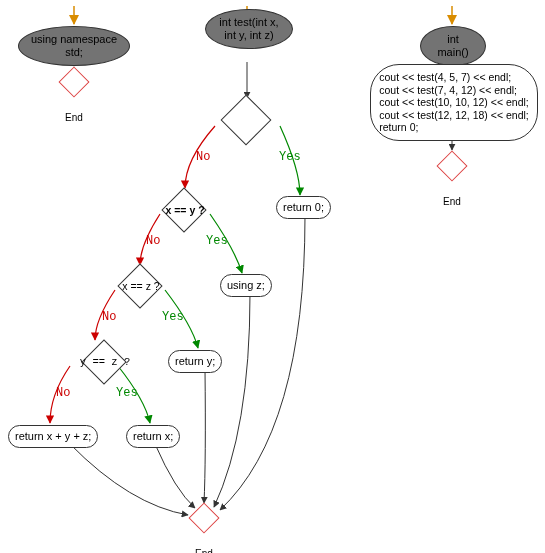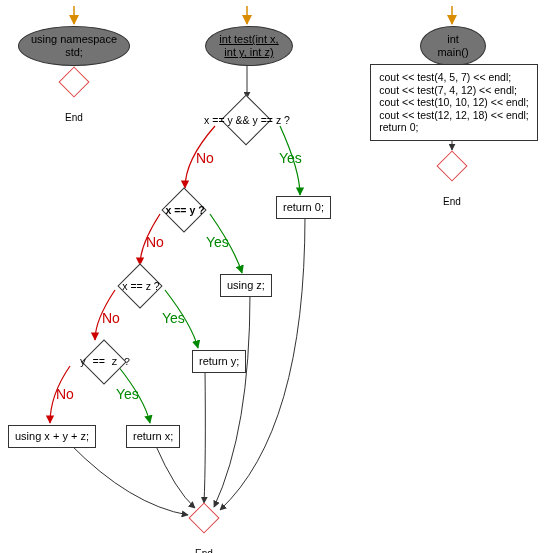--- a/index.html
+++ b/index.html
@@ -13,20 +13,21 @@
     height: 553px;
     position: relative;
   }
   .node {
     position: absolute;
     display: flex;
     align-items: center;
     justify-content: center;
     text-align: center;
     line-height: 1.2;
+    border-radius: 29px;
   }
   .start {
     border: 1px solid #333;
     border-radius: 50%;
     padding: 6px 10px;
     background: #737373;
   }
   .rect {
     border: 1px solid #333;
     background: #fff;
@@ -71,21 +72,22 @@
   .end-node .txt {
     position: absolute;
     width: 32px;
     top: 9px;
     text-align: center;
     font-size: 10px;
     margin-top: 37px;
   }
   .label {
     position: absolute;
-    font-size: 14px;
+    font-size: 12px;
+    font-family: Liberation Mono, monospace;
   }
   .label.no { color: #c00; }
   .label.yes { color: #080; }
 </style>
 </head>
 <body>
 
 <svg width="545" height="553" style="position:absolute;left:0;top:0;pointer-events:none">
   <defs>
     <marker id="arr" viewBox="0 0 10 10" refX="9" refY="5" markerWidth="7" markerHeight="7" orient="auto">
@@ -155,28 +157,27 @@
 cout &lt;&lt; test(7, 4, 12) &lt;&lt; endl;
 cout &lt;&lt; test(10, 10, 12) &lt;&lt; endl;
 cout &lt;&lt; test(12, 12, 18) &lt;&lt; endl;
 return 0;</span>
 </div>
 <div class="end-node" style="left:436px;top:150px;">
   <div class="sq"></div>
   <div class="txt">End</div>
 </div>
 
-<div class="node start" style="left:205px;top:26px;width:88px;white-space:pre;text-decoration:underline;">
+<div class="node start" style="left:205px;top:9px;width:88px;white-space:pre;">
   <span>int test(int x,
 int y, int z)</span>
 </div>
 
 <div style="position:absolute;left:180px;top:98px;width:134px;height:44px;">
   <div class="diamond-shape" style="left:48px;top:4px;width:36px;height:36px;"></div>
-  <div class="diamond-text" style="left:0;top:16px;width:134px;">x == y &amp;&amp; y == z ?</div>
 </div>
 <div class="label no" style="left:196px;top:150px;">No</div>
 <div class="label yes" style="left:279px;top:150px;">Yes</div>
 
 <div class="node rect" style="left:276px;top:196px;">
   <span>return 0;</span>
 </div>
 
 <div style="position:absolute;left:140px;top:188px;width:90px;height:44px;">
   <div class="diamond-shape" style="left:28px;top:6px;width:32px;height:32px;"></div>
@@ -189,35 +190,35 @@
   <span>using z;</span>
 </div>
 
 <div style="position:absolute;left:96px;top:264px;width:90px;height:44px;">
   <div class="diamond-shape" style="left:28px;top:6px;width:32px;height:32px;"></div>
   <div class="diamond-text" style="left:0;top:16px;width:90px;">x == z ?</div>
 </div>
 <div class="label no" style="left:102px;top:310px;">No</div>
 <div class="label yes" style="left:162px;top:310px;">Yes</div>
 
-<div class="node rect" style="left:192px;top:350px;">
+<div class="node rect" style="left:168px;top:350px;">
   <span>return y;</span>
 </div>
 
 <div style="position:absolute;left:60px;top:340px;width:90px;height:44px;font-family:Liberation Mono, monospace;">
   <div class="diamond-shape" style="left:28px;top:6px;width:32px;height:32px;"></div>
   <div class="diamond-text" style="left:0;top:16px;width:90px;">y == z ?</div>
 </div>
 <div class="label no" style="left:56px;top:386px;">No</div>
 <div class="label yes" style="left:116px;top:386px;">Yes</div>
 
 <div class="node rect" style="left:126px;top:425px;">
   <span>return x;</span>
 </div>
 
 <div class="node rect" style="left:8px;top:425px;">
-  <span>using x + y + z;</span>
+  <span>return x + y + z;</span>
 </div>
 
 <div class="end-node" style="left:188px;top:502px;">
   <div class="sq"></div>
   <div class="txt">End</div>
 </div>
 
 </body></html>

